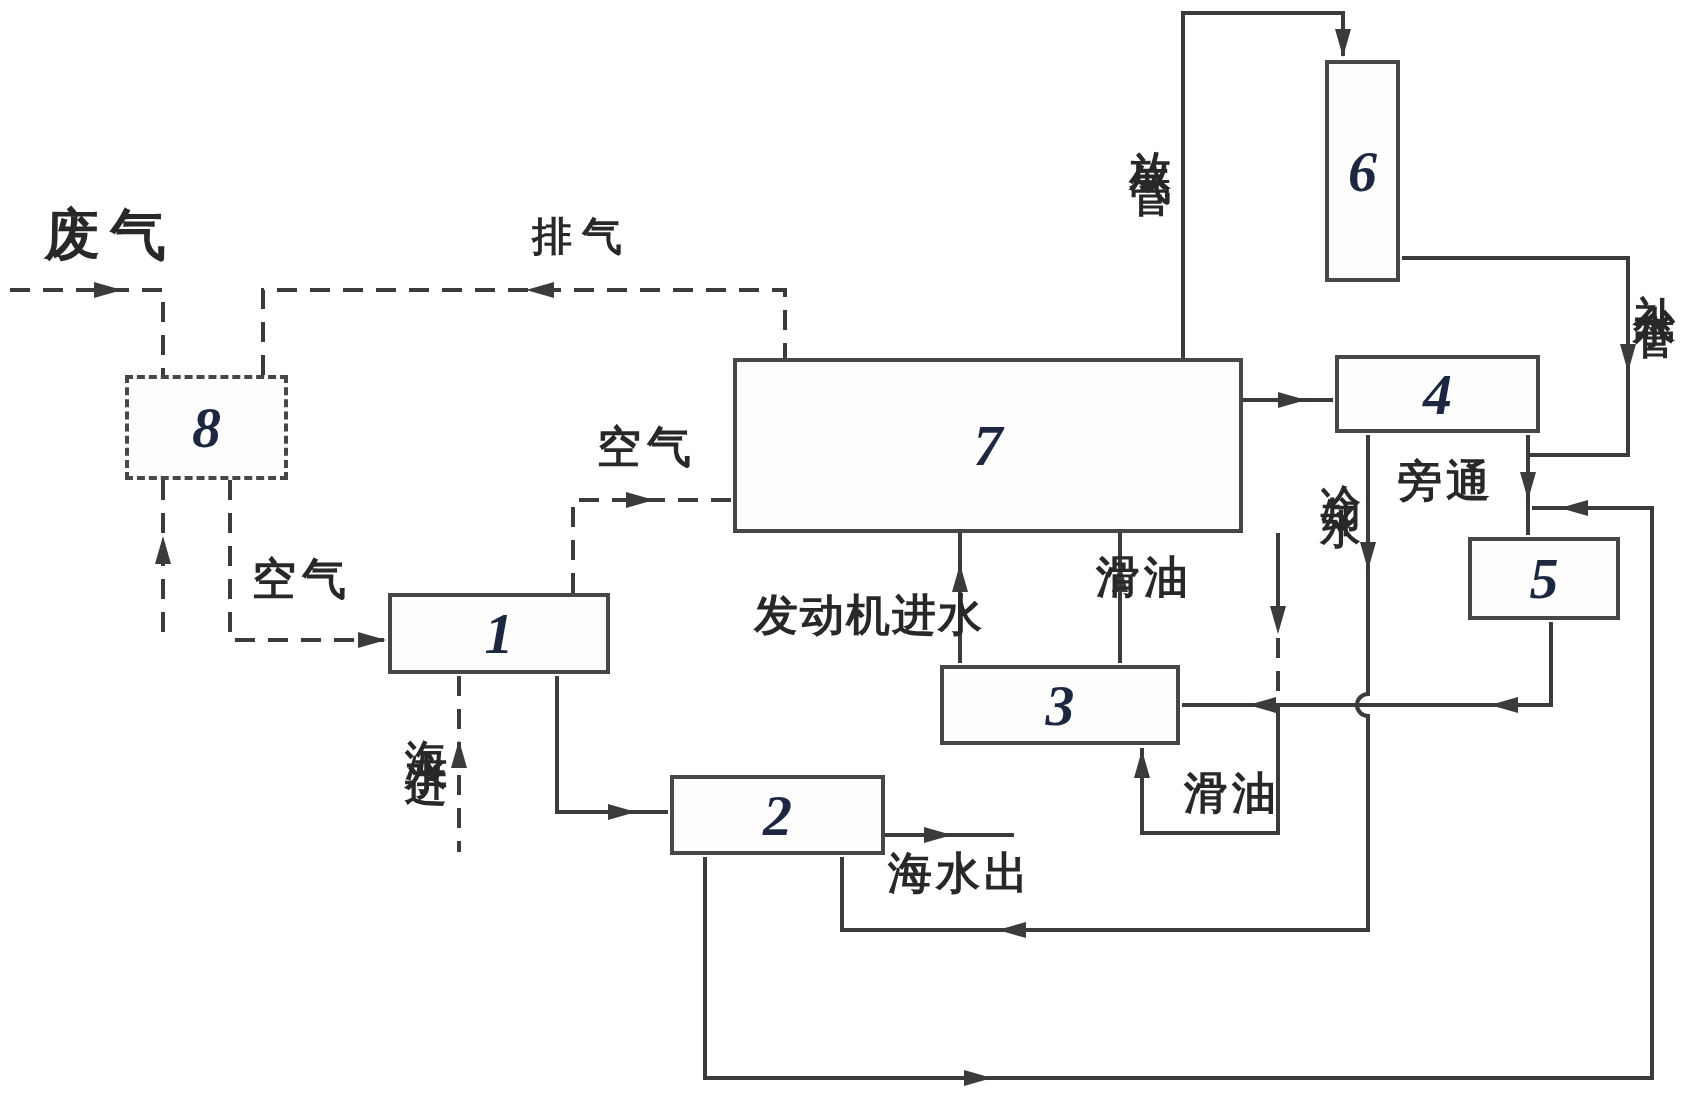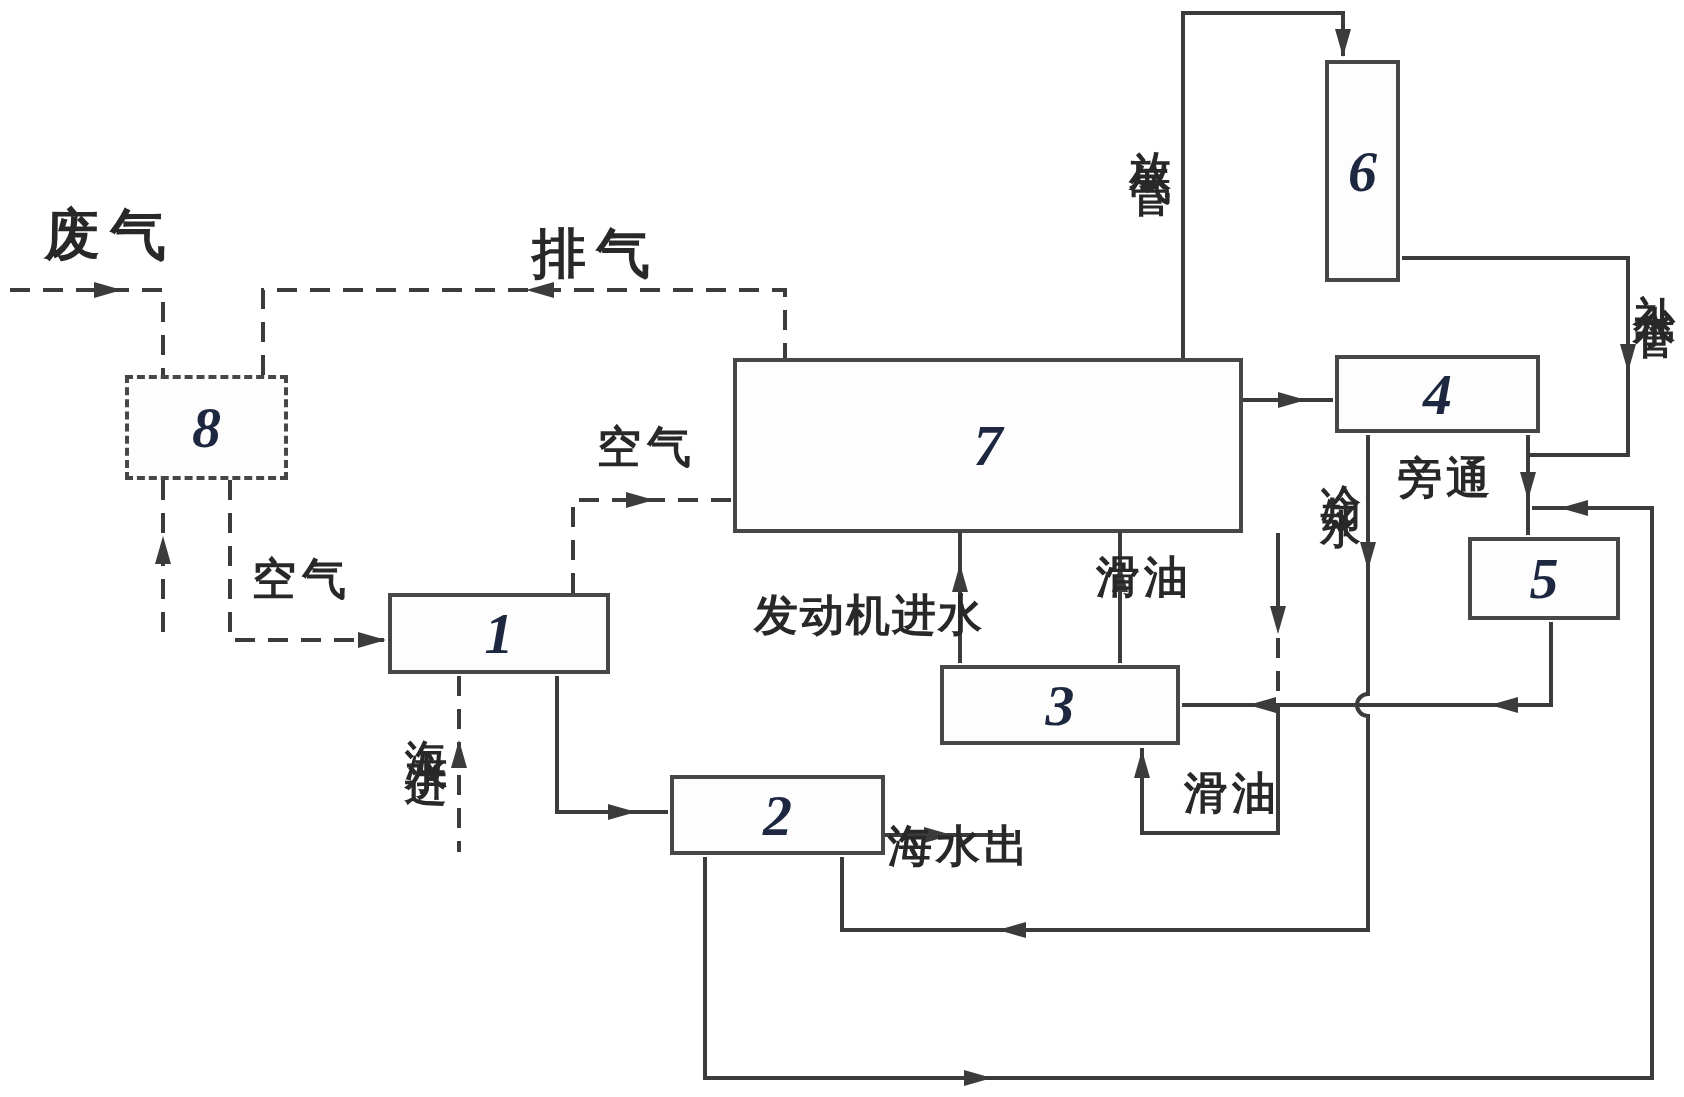--- a/index.html
+++ b/index.html
@@ -130,26 +130,26 @@
   <div class="box" style="left:388px;top:593px;width:222px;height:81px;">1</div>
   <div class="box" style="left:670px;top:775px;width:215px;height:80px;">2</div>
   <div class="box" style="left:940px;top:665px;width:240px;height:80px;">3</div>
   <div class="box" style="left:1335px;top:355px;width:205px;height:78px;">4</div>
   <div class="box" style="left:1468px;top:537px;width:152px;height:83px;">5</div>
   <div class="box" style="left:1325px;top:60px;width:75px;height:222px;">6</div>
   <div class="box" style="left:733px;top:358px;width:510px;height:175px;">7</div>
   <div class="box dashed" style="left:125px;top:375px;width:163px;height:105px;">8</div>
 
   <div class="lbl" style="left:44px;top:206px;font-size:56px;letter-spacing:10px;">废气</div>
-  <div class="lbl" style="left:532px;top:225px;font-size:54px;letter-spacing:10px;">排气</div>
+  <div class="lbl" style="left:532px;top:215px;font-size:40px;letter-spacing:10px;">排气</div>
   <div class="lbl" style="left:252px;top:556px;">空气</div>
   <div class="lbl" style="left:597px;top:424px;">空气</div>
   <div class="lbl vlbl" style="left:404px;top:706px;font-size:42px;">海水进</div>
-  <div class="lbl" style="left:888px;top:823px;letter-spacing:4px;">海水出</div>
+  <div class="lbl" style="left:888px;top:850px;letter-spacing:4px;">海水出</div>
   <div class="lbl" style="left:754px;top:552px;letter-spacing:2px;margin-top:40px;">发动机进水</div>
   <div class="lbl" style="left:1096px;top:554px;letter-spacing:4px;">滑油</div>
   <div class="lbl" style="left:1184px;top:770px;letter-spacing:4px;">滑油</div>
   <div class="lbl vlbl" style="left:1128px;top:118px;font-size:42px;">放气管</div>
   <div class="lbl vlbl" style="left:1632px;top:260px;font-size:42px;">补水管</div>
   <div class="lbl vlbl" style="left:1320px;top:452px;font-size:40px;">冷却水</div>
-  <div class="lbl" style="left:1398px;top:458px;letter-spacing:4px;font-family:Liberation Mono, monospace;">旁通</div>
+  <div class="lbl" style="left:1398px;top:458px;letter-spacing:4px;">旁通</div>
 
 </div>
 
 </body></html>

